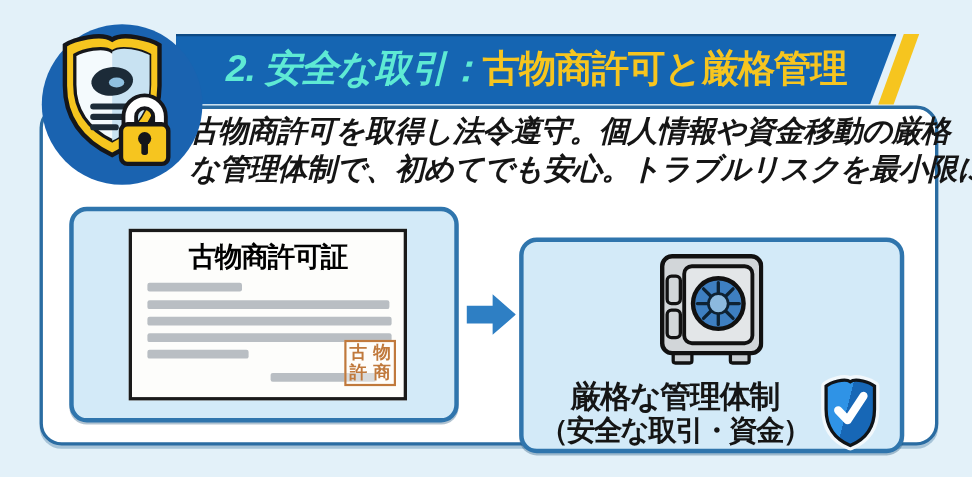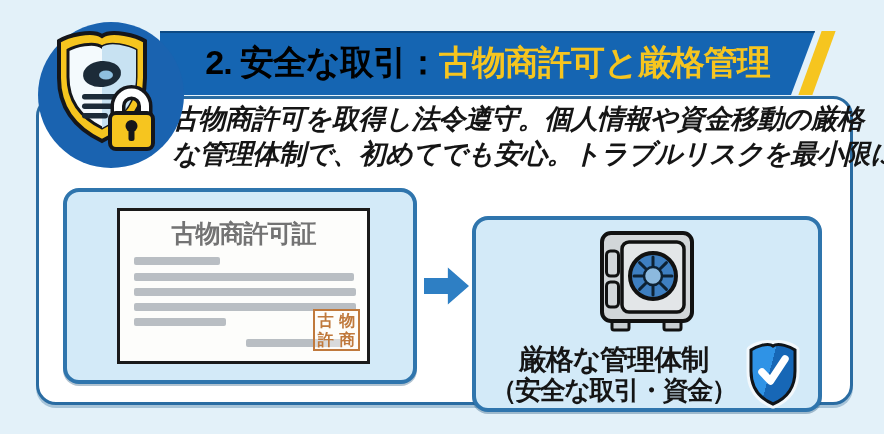--- a/index.html
+++ b/index.html
@@ -16,21 +16,21 @@
 
   
   .title-banner{
     position:absolute; left:160px; top:31px; width:655px; height:64px;
     background:#1565b2; z-index:3;
     clip-path:polygon(0 0,100% 0,calc(100% - 24px) 100%,0 100%);
     display:flex; align-items:center; justify-content:center;
     box-shadow:inset 0 2px 0 #0d4a84;
   }
   .title-banner .ttl{ font-size:34px; font-weight:800; letter-spacing:-1px; white-space:nowrap; }
-  .ttl-white{ color:#000000; }
+  .ttl-white{ color:#5eead4;font-style:italic; }
   .ttl-yellow{ color:#f6c51f;margin-top:48px; }
   .accent-stripe{
     position:absolute; left:810px; top:31px; width:14px; height:64px;
     background:#f6c51f; transform:skewX(-20deg); z-index:3;
   }
 
   
   .badge{
     position:absolute; left:38px; top:22px; width:146px; height:146px;
     background:#1a63b0; border-radius:50%; z-index:4;
@@ -50,21 +50,21 @@
     box-shadow:0 2px 0 rgba(30,80,120,.35);
   }
   .left-panel{ left:63px; width:354px; }
   .right-panel{ left:472px; width:350px; display:flex; flex-direction:column; align-items:center;margin-top:28px; }
 
   
   .cert{
     position:absolute; left:50px; top:16px; width:253px; height:156px;
     background:#fdfdfb; border:3px solid #1a1a1a;
   }
-  .cert-title{ margin-top:6px; text-align:center; font-size:25px; font-weight:800; color:#737373; letter-spacing:-1px; }
+  .cert-title{ margin-top:6px; text-align:center; font-size:25px; font-weight:800; color:#000000; letter-spacing:-1px; }
   .cert-line{ position:absolute; height:8px; background:#b9bec3; border-radius:2px; }
   .cl1{ left:14px; top:46px;  width:86px; }
   .cl2{ left:14px; top:62px;  width:220px; }
   .cl3{ left:14px; top:77px;  width:222px; }
   .cl4{ left:14px; top:92px;  width:222px; }
   .cl5{ left:14px; top:107px; width:92px; }
   .cl6{ left:126px; top:128px; width:96px; }
   .stamp{
     position:absolute; right:7px; bottom:10px; width:47px; height:42px;
     border:2.5px solid #c0793c; background:rgba(255,252,248,.45);

